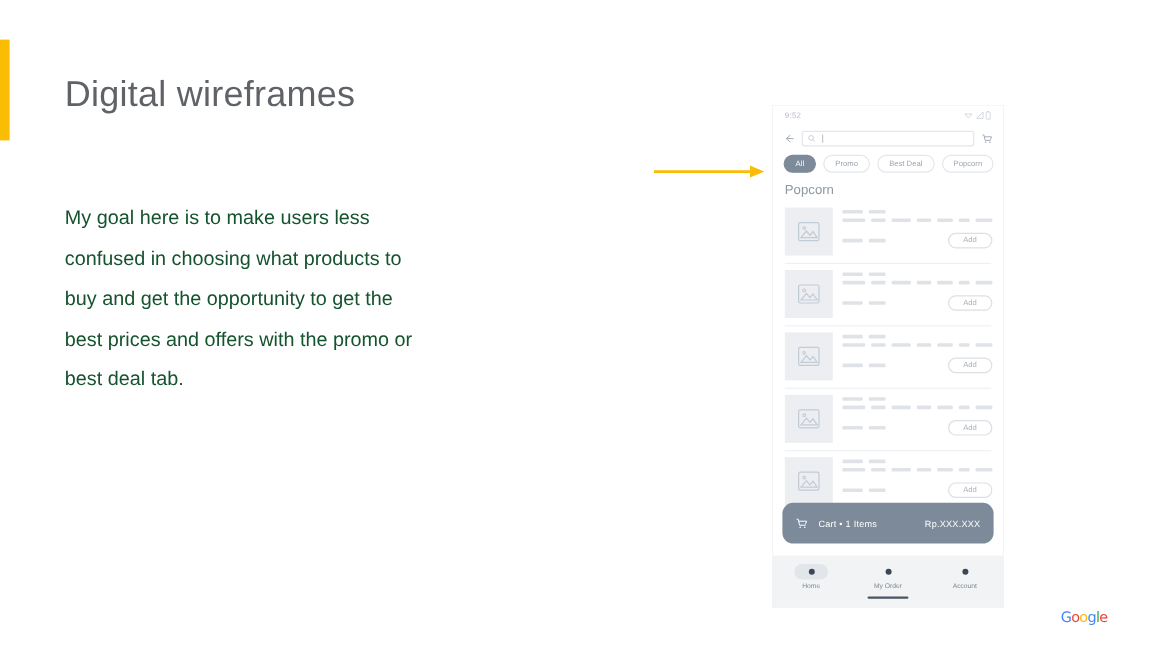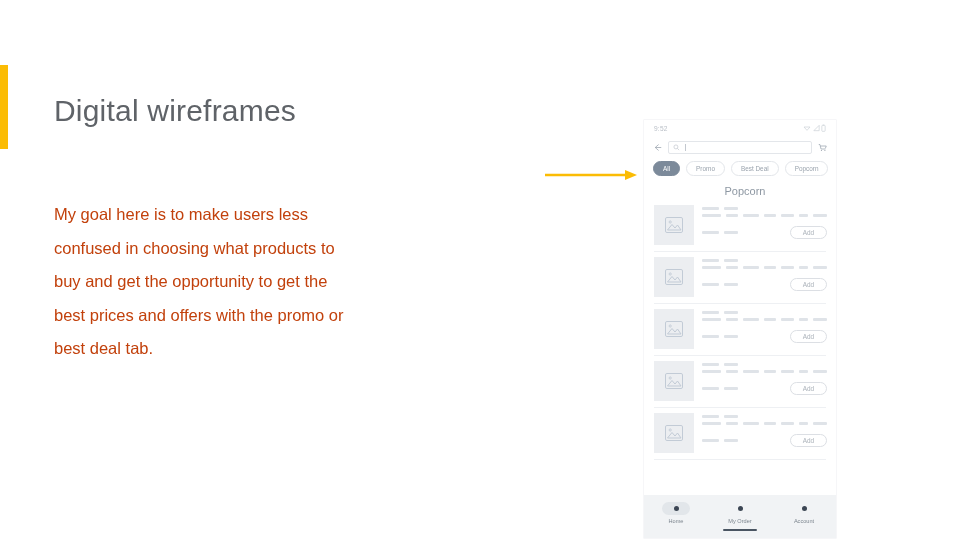--- a/index.html
+++ b/index.html
@@ -2,54 +2,53 @@
 <html><head>
 <meta charset="utf-8">
 <style>
   * { box-sizing: border-box; margin: 0; padding: 0; }
   html, body {
     width: 960px; height: 540px;
     background: #ffffff;
     font-family: "Liberation Sans", sans-serif;
     overflow: hidden;
   }
-  .slide { position: relative; width: 960px; height: 471px; background: #ffffff; margin-top: 32px; }
+  .slide { position: relative; width: 960px; height: 471px; background: #ffffff; }
 
   
   .accent-bar {
     position: absolute; left: 0; top: 33px;
     width: 8px; height: 84px;
     background: #fbbc04;
   }
 
   
   .slide-title {
     position: absolute; left: 54px; top: 62px;
     font-size: 30px; font-weight: 400; color: #5f6368;
     letter-spacing: .2px;
   }
   .body-copy {
     position: absolute; left: 54px; top: 166px; width: 300px;
-    font-size: 16.5px; line-height: 33.5px; color: #c2410c;
+    font-size: 16.5px; line-height: 33.5px; color: #14532d;
   }
 
   
   .annotation {
     position: absolute; left: 441px; top: 103px; width: 105px;
     font-size: 12px; line-height: 16px; color: #5f6368;
   }
   .arrow { position: absolute; left: 545px; top: 136px; width: 92px; height: 14px; }
 
   
   .phone {
     position: absolute; left: 644px; top: 88px;
     width: 192px; height: 418px;
     background: #ffffff;
     box-shadow: 0 0 0 .6px #f0f1f3;
-    text-align: center;
   }
 
   .statusbar {
     height: 16px; display: flex; align-items: center;
     justify-content: space-between; padding: 0 10px;
   }
   .status-time { font-size: 6.6px; color: #b9bfc7; letter-spacing: .2px; }
   .status-icons { display: flex; align-items: center; gap: 1.5px; }
 
   .searchrow {
@@ -379,20 +378,29 @@
               <div class="add-btn">
                 <span>Add</span>
               </div>
             </div>
           </div>
         </div>
       </div>
 
   </div>
 
+  <div class="cartbar">
+    <svg width="10" height="10" viewBox="0 0 12 12">
+      <path d="M1 2 L2.6 2 L4 8 L10 8 M3.2 4 L11 4 L9.8 7.2" fill="none" stroke="#ffffff" stroke-width="1"></path>
+      <circle cx="4.6" cy="10" r=".8" fill="#ffffff"></circle>
+      <circle cx="9.2" cy="10" r=".8" fill="#ffffff"></circle>
+    </svg>
+    <span class="cart-label">Cart • 1 Items</span>
+    <span class="cart-price">Rp.XXX.XXX</span>
+  </div>
 
   <div class="bottomnav">
     <div class="nav-item active">
       <span class="nav-dot-wrap">
           <span class="nav-dot"></span>
         </span>
       <span class="nav-label">Home</span>
       <span class="nav-underline hidden"></span>
     </div>
     <div class="nav-item">

